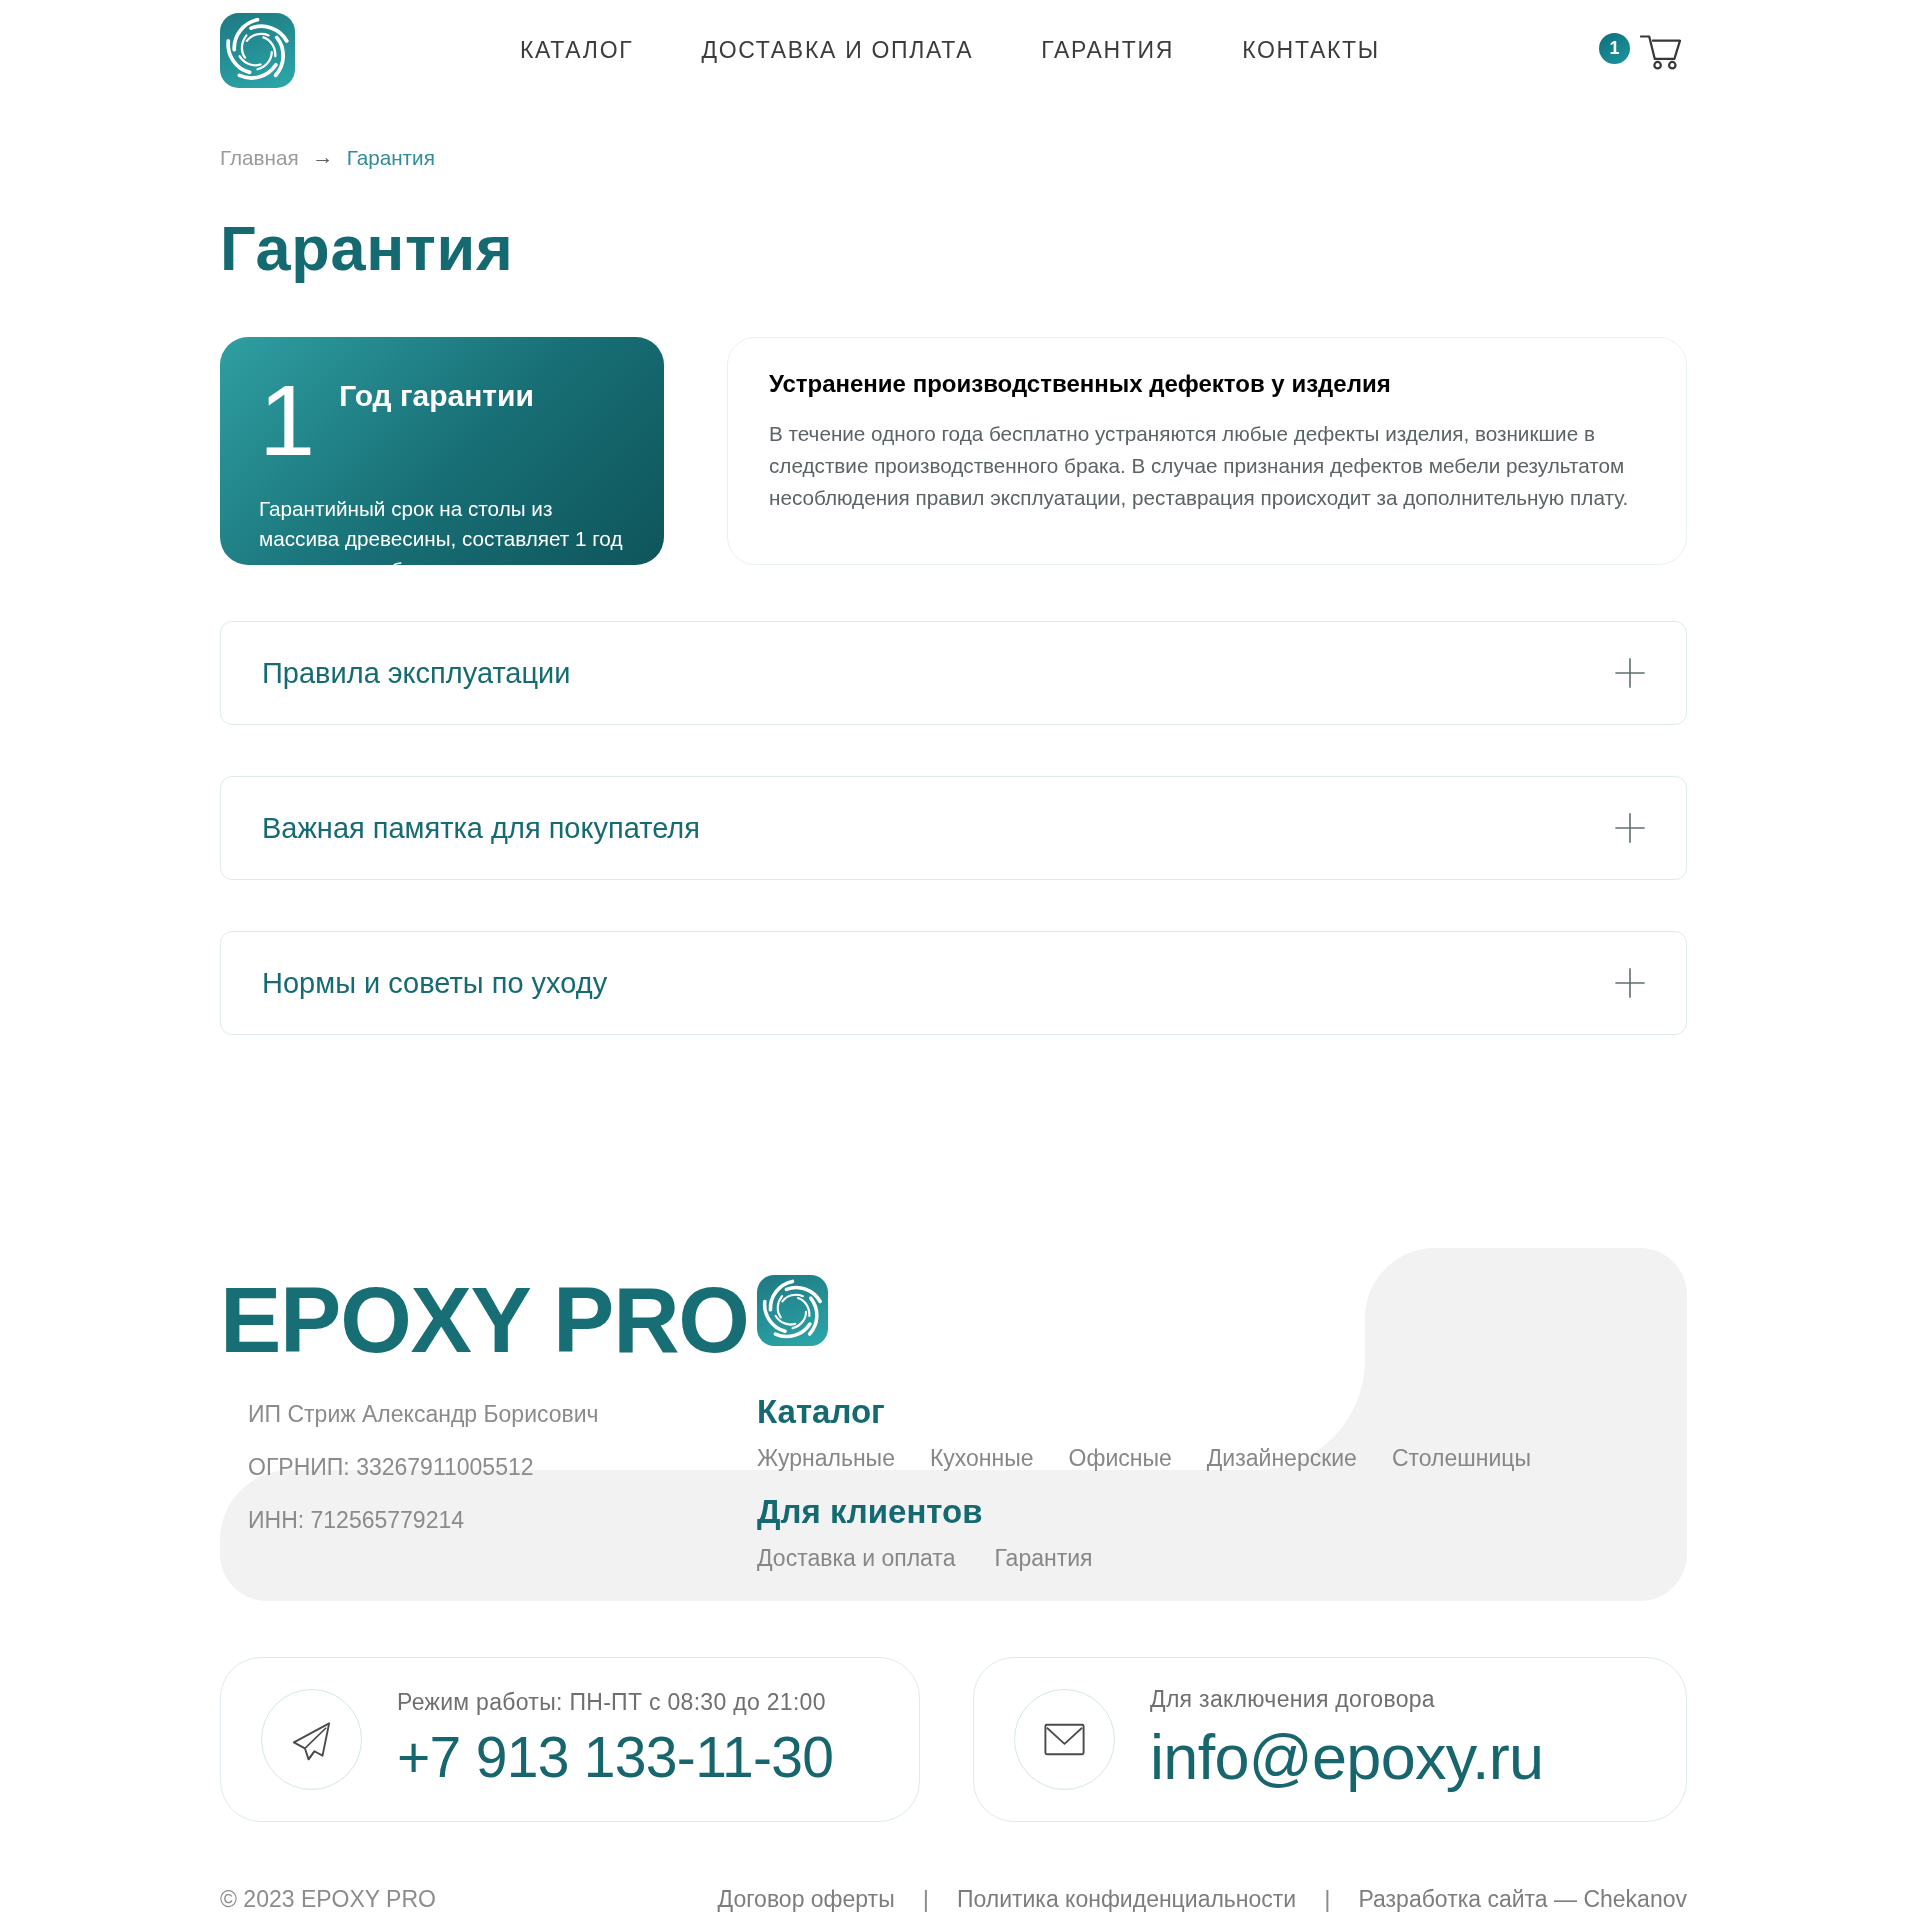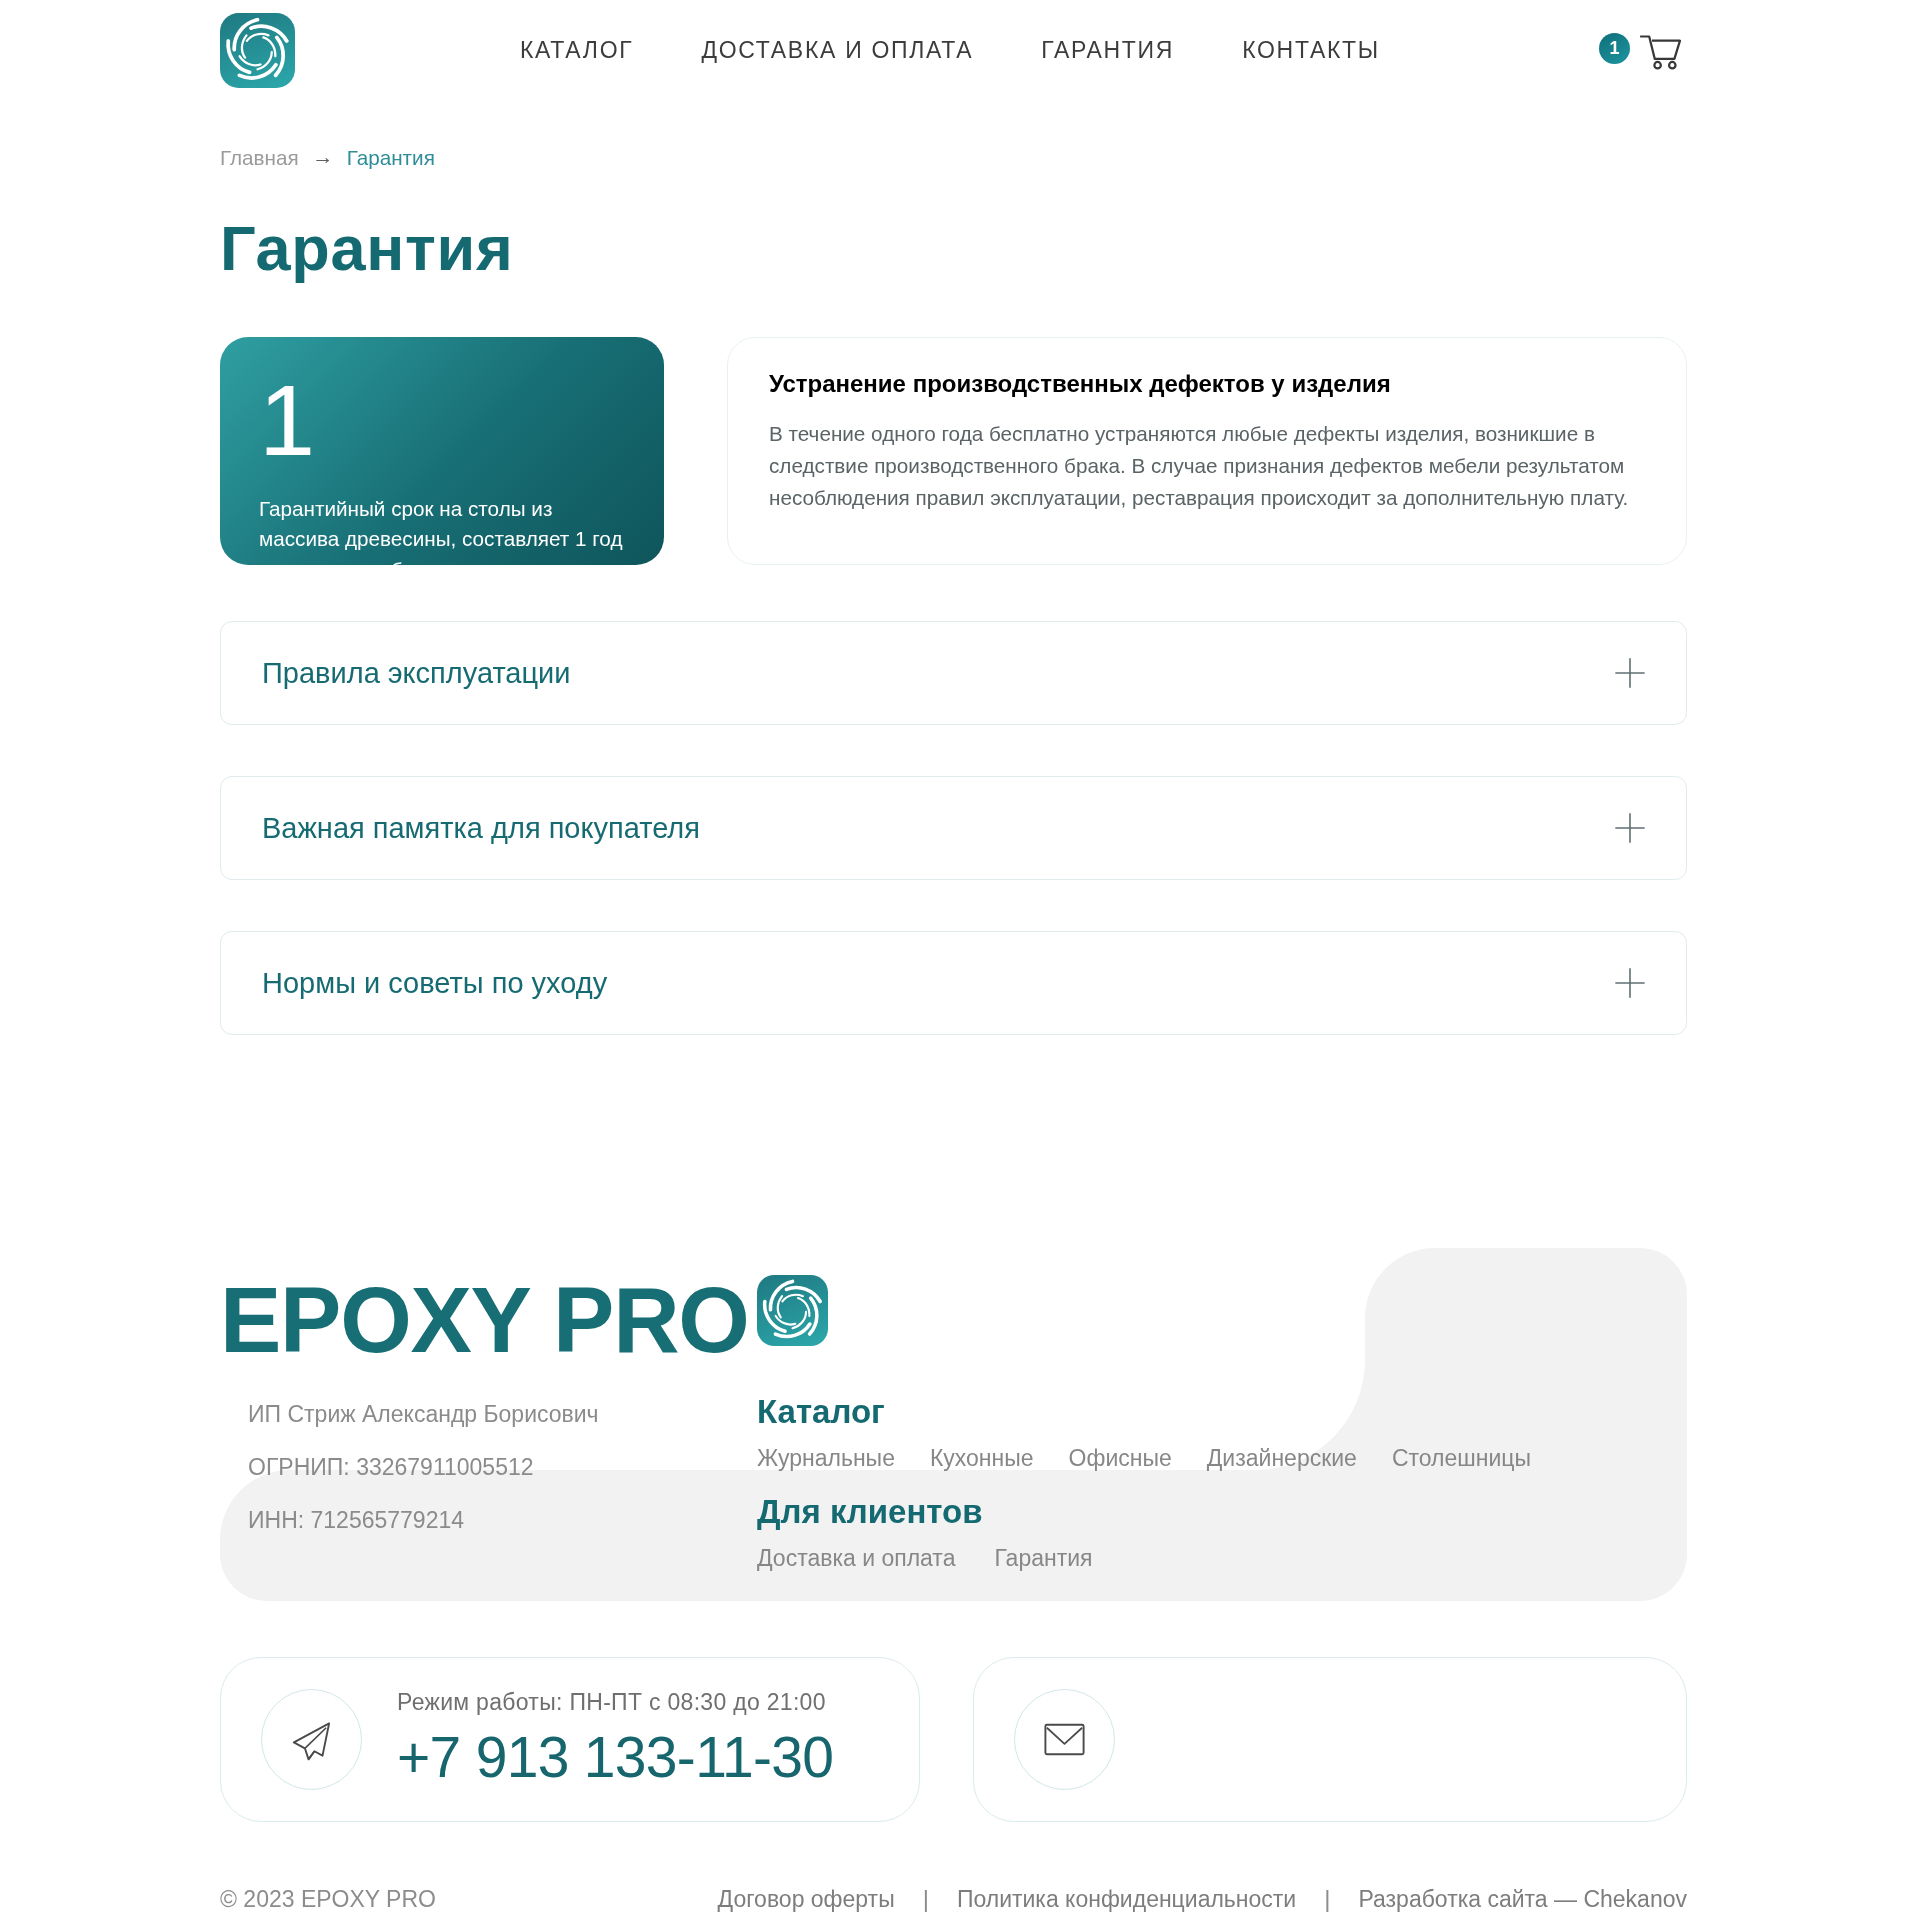--- a/index.html
+++ b/index.html
@@ -184,20 +184,21 @@
     <span class="bc-arrow">→</span>
     <span class="bc-current">Гарантия</span>
   </div>
 
   <h1 class="page-title">Гарантия</h1>
 
   <div class="cards-row">
     <div class="teal-card">
       <div class="teal-card-top">
         <div class="teal-num">1</div>
+        <div class="teal-label">Год гарантии</div>
       </div>
       <div class="teal-text">Гарантийный срок на столы из массива древесины, составляет 1 год только при соблюдении правил эксплуатации и правильном уходе.</div>
     </div>
     <div class="def-card">
       <div class="def-title">Устранение производственных дефектов у изделия</div>
       <div class="def-text">В течение одного года бесплатно устраняются любые дефекты изделия, возникшие в следствие производственного брака. В случае признания дефектов мебели результатом несоблюдения правил эксплуатации, реставрация происходит за дополнительную плату.</div>
     </div>
   </div>
 
   <div class="accordion acc-1">
@@ -266,20 +267,24 @@
         <div class="contact-value phone-value">+7 913 133-11-30</div>
       </div>
     </div>
     <div class="contact-card card-email">
       <div class="icon-circle">
         <svg viewBox="0 0 64 52">
           <rect x="6" y="6" width="52" height="40" rx="2" fill="none" stroke="#4a4a4a" stroke-width="2.6"></rect>
           <path d="M8 10 L32 32 L56 10" fill="none" stroke="#4a4a4a" stroke-width="2.4" stroke-linejoin="round"></path>
         </svg>
       </div>
+      <div class="contact-texts">
+        <div class="contact-caption">Для заключения договора</div>
+        <div class="contact-value email-value">info@epoxy.ru</div>
+      </div>
     </div>
   </div>
 
   <div class="bottom-bar">
     <div class="copyright">© 2023 EPOXY PRO</div>
     <div class="bottom-links">
       <span class="bottom-link">Договор оферты</span>
       <span class="divider">|</span>
       <span class="bottom-link">Политика конфиденциальности</span>
       <span class="divider">|</span>

